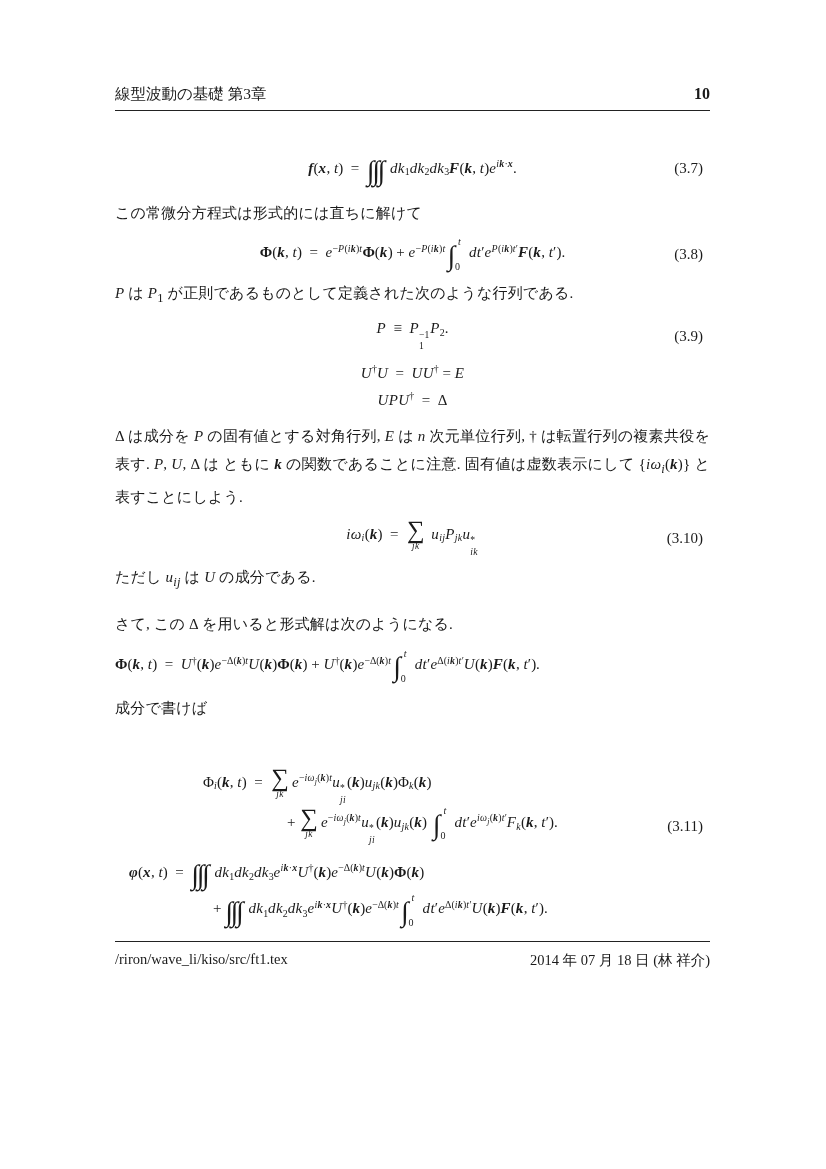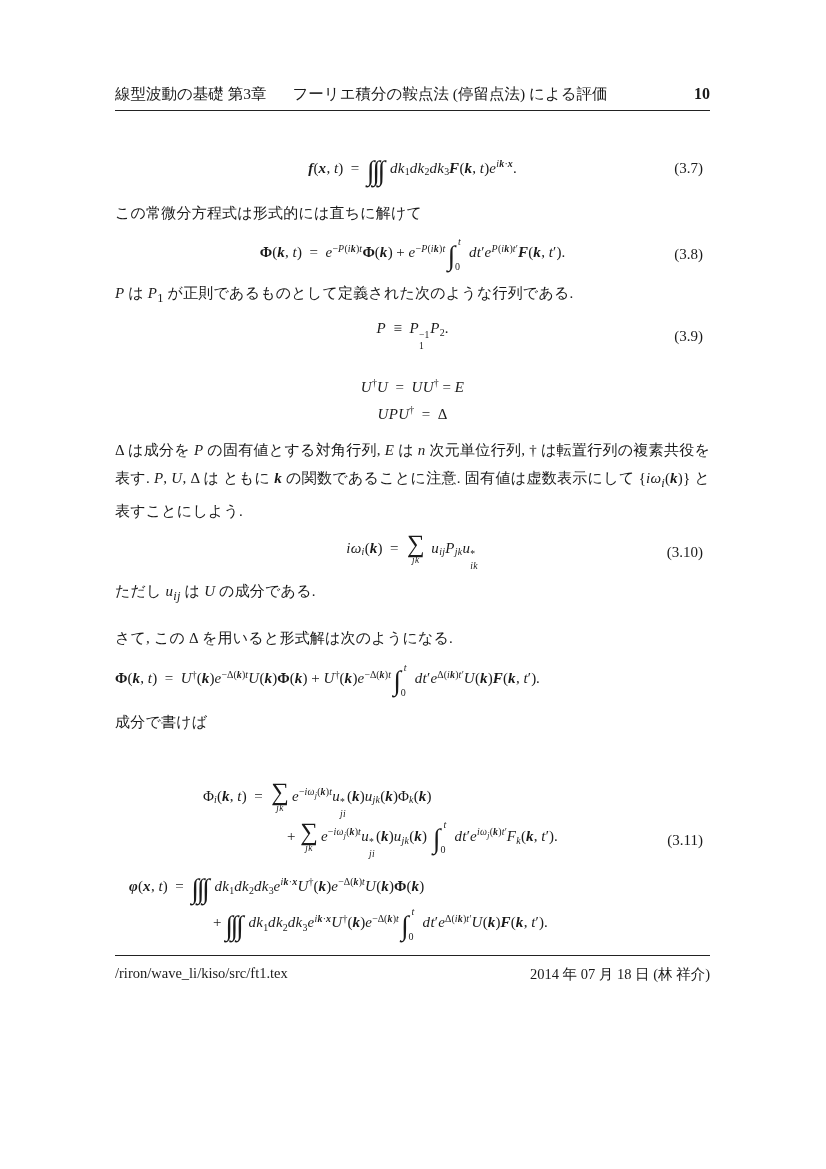--- a/index.html
+++ b/index.html
@@ -106,21 +106,21 @@
     justify-content: space-between;
     font-size: 14.5px;
   }
   
   .mt-eq37   { margin-top: 40px; min-height: 34px; }
   .mt-p1     { margin-top: 14px; }
   .mt-eq38   { margin-top: 4px;  min-height: 46px; }
   .mt-p2     { margin-top: 2px; }
   .mt-eq39   { margin-top: 8px;  min-height: 24px; justify-content: center; }
   .mt-p3     { margin-top: 48px; }
-  .mt-ueq1   { margin-top: 22px;  min-height: 27px; text-align: right; }
+  .mt-ueq1   { margin-top: 8px;  min-height: 27px; text-align: right; }
   .mt-ueq2   { min-height: 27px; }
   .mt-p4     { margin-top: 8px; }
   .mt-eq310  { margin-top: 4px;  min-height: 46px; }
   .mt-p5     { margin-top: 2px; }
   .mt-p6     { margin-top: 14px; }
   .mt-eqf    { margin-top: 6px;  min-height: 44px; }
   .mt-p7     { margin-top: 6px; }
   .mt-e311a  { margin-top: 4px;  min-height: 42px; }
   .mt-e311b  { min-height: 42px; }
   .mt-p8     { margin-top: 10px; }
@@ -133,21 +133,20 @@
   .indfinb { margin-left: 98px; }
 </style>
 </head>
 <body>
 
 <div class="page">
 
   <div class="header">
     <span class="titles">
       <span>線型波動の基礎 第3章</span>
-      <span>フーリエ積分の鞍点法 (停留点法) による評価</span>
     </span>
     <span class="pageno">10</span>
   </div>
 
   <div class="eqrow eq mt-eq37">
     <span><b><i>f</i></b>(<b><i>x</i></b>, <i>t</i>)&nbsp;&nbsp;=&nbsp;&nbsp;<span class="iii">∫∫∫</span><i>dk</i><sub>1</sub><i>dk</i><sub>2</sub><i>dk</i><sub>3</sub><b><i>F</i></b>(<b><i>k</i></b>, <i>t</i>)<i>e</i><sup><i>i</i><b><i>k</i></b>·<b><i>x</i></b></sup>.</span>
     <span class="eqnum">(3.7)</span>
   </div>
 
   <div class="para mt-p1">この常微分方程式は形式的には直ちに解けて</div>

